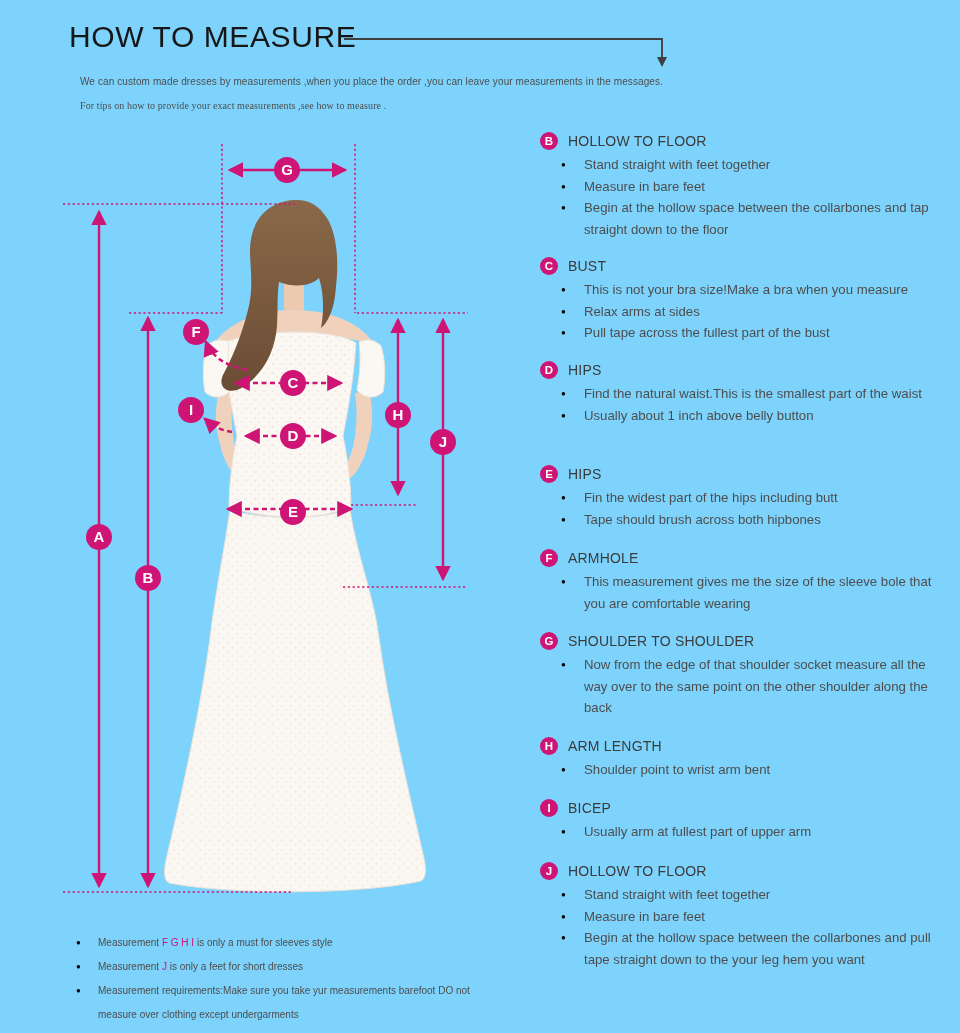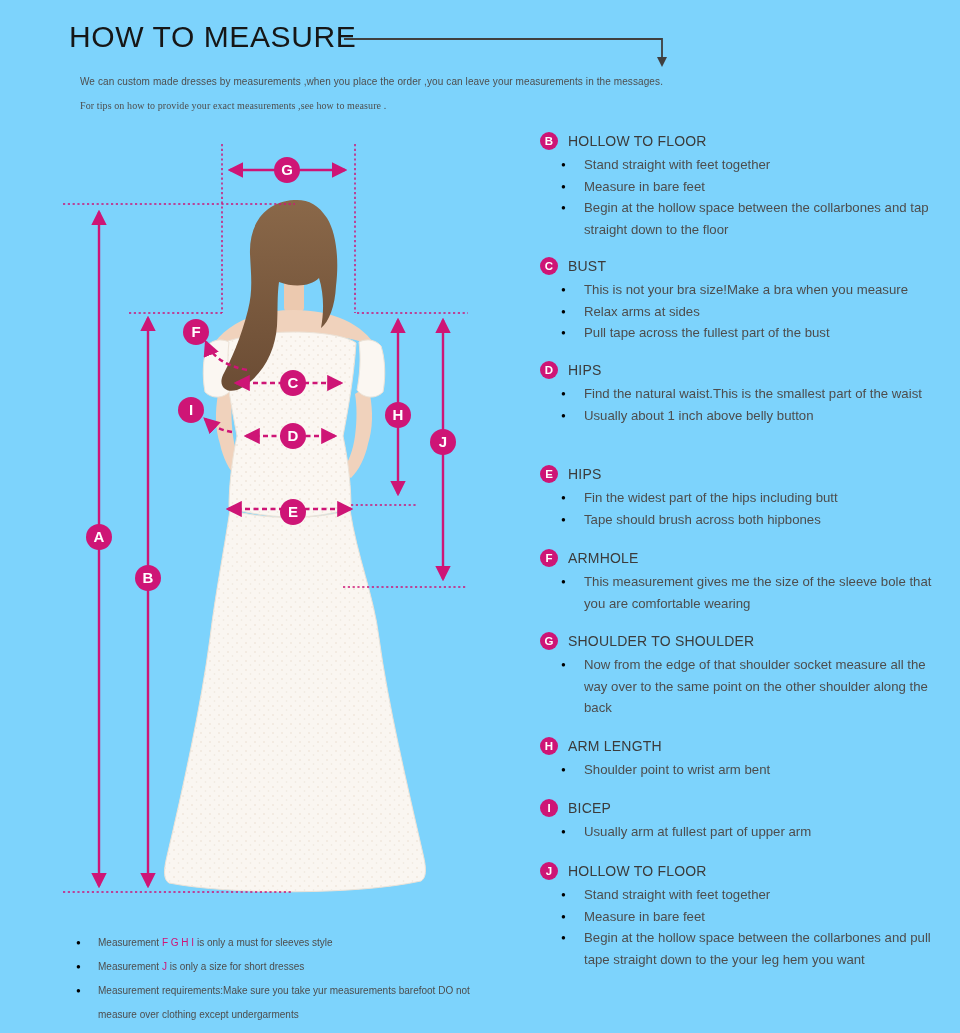--- a/index.html
+++ b/index.html
@@ -259,20 +259,20 @@
       <li>Measure in bare feet</li>
       <li>Begin at the hollow space between the collarbones and pull tape straight down to the your leg hem you want</li>
     </ul>
   </section>
 
   <ul class="notes">
     <li>
       <span>Measurement </span><span class="hl">F G H I</span><span> is only a must for sleeves style</span>
     </li>
     <li>
-      <span>Measurement </span><span class="hl">J</span><span> is only a size for short dresses</span>
+      <span>Measurement </span><span class="hl">J</span><span> is only a feet for short dresses</span>
     </li>
     <li>
       <span>Measurement requirements:Make sure you take yur measurements barefoot DO not measure over clothing except undergarments</span><span class="hl"></span><span></span>
     </li>
   </ul>
 
 </div>
 
 </body></html>

